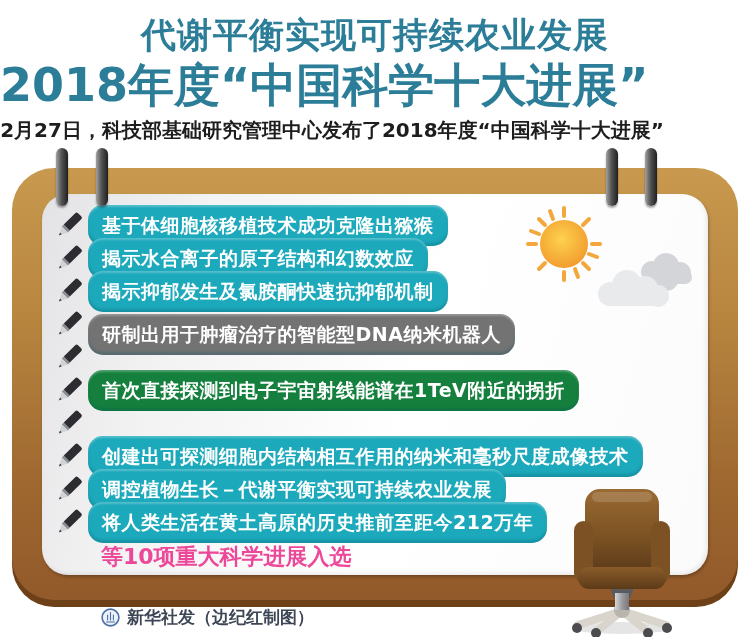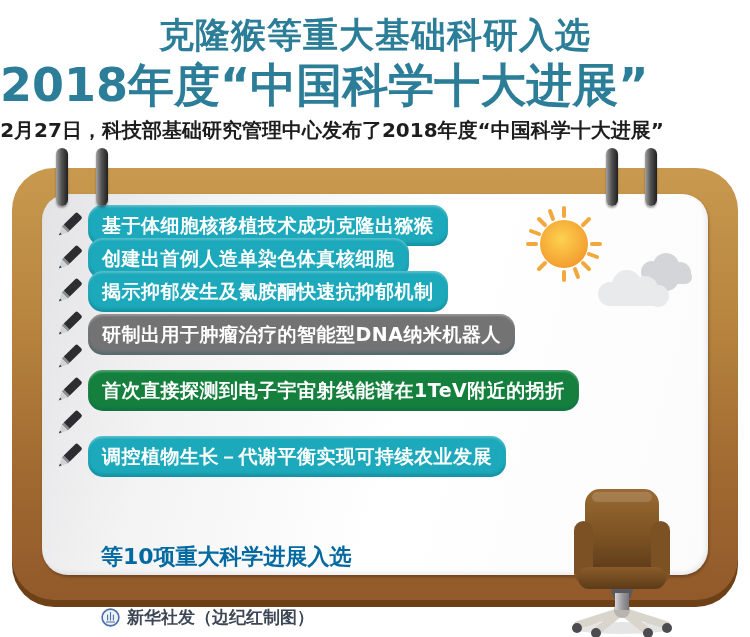--- a/index.html
+++ b/index.html
@@ -47,40 +47,40 @@
   .row{height:33px;display:flex;align-items:center;}
   .pencil{width:33px;height:33px;flex:none;margin-right:3px;}
   .bar{
     height:41px;border-radius:15px;background:#1ca9bb;color:#ffffff;
     display:flex;align-items:center;padding:0 14px;font-size:19px;font-weight:700;
     white-space:nowrap;letter-spacing:0.5px;
     box-shadow:inset 0 -3px 3px rgba(0,80,95,0.25), inset 0 2px 2px rgba(255,255,255,0.25);
   }
   .summary-note{
     position:absolute;left:101px;top:542px;z-index:4;
-    font-size:22px;font-weight:600;color:#0369a1;white-space:nowrap;
+    font-size:22px;font-weight:600;color:#ec4899;white-space:nowrap;
   }
   
   .sun{position:absolute;left:520px;top:198px;width:92px;height:92px;z-index:3;}
   .clouds{position:absolute;left:590px;top:250px;width:112px;height:66px;z-index:3;}
   .chair{position:absolute;left:564px;top:487px;width:116px;height:150px;z-index:7;}
   
   .credit{
     position:absolute;left:101px;top:606px;z-index:2;
     display:flex;align-items:center;gap:7px;
   }
   .credit-logo{width:19px;height:19px;flex:none;}
   .credit-text{font-size:17px;font-weight:700;color:#3d4654;white-space:nowrap;}
 </style>
 </head>
 <body>
 
 <div class="canvas">
 
-  <div class="title1">克隆猴等重大基础科研入选</div>
+  <div class="title1">代谢平衡实现可持续农业发展</div>
   <div class="title2">2018年度“中国科学十大进展”</div>
   <div class="subtitle">2月27日，科技部基础研究管理中心发布了2018年度“中国科学十大进展”</div>
 
   <div class="board-under"></div>
   <div class="board">
     <div class="board-inner"></div>
   </div>
 
   <div class="clip c1"></div>
   <div class="clip c2"></div>
@@ -143,21 +143,21 @@
 
   <div class="row">
     <svg class="pencil" viewBox="0 0 33 33">
       <g transform="rotate(45 16.5 16.5)">
         <rect x="12.5" y="1" width="8.5" height="19.5" rx="2" fill="#2d2d31"></rect>
         <rect x="12.5" y="19" width="8.5" height="3" fill="#8b8f94"></rect>
         <path d="M12.5 22 L21 22 L16.8 30.5 Z" fill="#cfd3d6"></path>
         <path d="M15.6 27.5 L17.9 27.5 L16.8 30.5 Z" fill="#2d2d31"></path>
       </g>
     </svg>
-    <span class="bar" style="background: rgb(28, 169, 187);">创建出首例人造单染色体真核细胞</span>
+    <span class="bar" style="background: rgb(28, 169, 187);">揭示水合离子的原子结构和幻数效应</span>
   </div>
 
   <div class="row">
     <svg class="pencil" viewBox="0 0 33 33">
       <g transform="rotate(45 16.5 16.5)">
         <rect x="12.5" y="1" width="8.5" height="19.5" rx="2" fill="#2d2d31"></rect>
         <rect x="12.5" y="19" width="8.5" height="3" fill="#8b8f94"></rect>
         <path d="M12.5 22 L21 22 L16.8 30.5 Z" fill="#cfd3d6"></path>
         <path d="M15.6 27.5 L17.9 27.5 L16.8 30.5 Z" fill="#2d2d31"></path>
       </g>
@@ -204,33 +204,55 @@
     <svg class="pencil" viewBox="0 0 33 33">
       <g transform="rotate(45 16.5 16.5)">
         <rect x="12.5" y="1" width="8.5" height="19.5" rx="2" fill="#2d2d31"></rect>
         <rect x="12.5" y="19" width="8.5" height="3" fill="#8b8f94"></rect>
         <path d="M12.5 22 L21 22 L16.8 30.5 Z" fill="#cfd3d6"></path>
         <path d="M15.6 27.5 L17.9 27.5 L16.8 30.5 Z" fill="#2d2d31"></path>
       </g>
     </svg>
   </div>
 
+  <div class="row">
+    <svg class="pencil" viewBox="0 0 33 33">
+      <g transform="rotate(45 16.5 16.5)">
+        <rect x="12.5" y="1" width="8.5" height="19.5" rx="2" fill="#2d2d31"></rect>
+        <rect x="12.5" y="19" width="8.5" height="3" fill="#8b8f94"></rect>
+        <path d="M12.5 22 L21 22 L16.8 30.5 Z" fill="#cfd3d6"></path>
+        <path d="M15.6 27.5 L17.9 27.5 L16.8 30.5 Z" fill="#2d2d31"></path>
+      </g>
+    </svg>
+    <span class="bar" style="background: rgb(28, 169, 187);">创建出可探测细胞内结构相互作用的纳米和毫秒尺度成像技术</span>
+  </div>
 
   <div class="row">
     <svg class="pencil" viewBox="0 0 33 33">
       <g transform="rotate(45 16.5 16.5)">
         <rect x="12.5" y="1" width="8.5" height="19.5" rx="2" fill="#2d2d31"></rect>
         <rect x="12.5" y="19" width="8.5" height="3" fill="#8b8f94"></rect>
         <path d="M12.5 22 L21 22 L16.8 30.5 Z" fill="#cfd3d6"></path>
         <path d="M15.6 27.5 L17.9 27.5 L16.8 30.5 Z" fill="#2d2d31"></path>
       </g>
     </svg>
     <span class="bar" style="background: rgb(28, 169, 187);">调控植物生长－代谢平衡实现可持续农业发展</span>
   </div>
 
+  <div class="row">
+    <svg class="pencil" viewBox="0 0 33 33">
+      <g transform="rotate(45 16.5 16.5)">
+        <rect x="12.5" y="1" width="8.5" height="19.5" rx="2" fill="#2d2d31"></rect>
+        <rect x="12.5" y="19" width="8.5" height="3" fill="#8b8f94"></rect>
+        <path d="M12.5 22 L21 22 L16.8 30.5 Z" fill="#cfd3d6"></path>
+        <path d="M15.6 27.5 L17.9 27.5 L16.8 30.5 Z" fill="#2d2d31"></path>
+      </g>
+    </svg>
+    <span class="bar" style="background: rgb(28, 169, 187);">将人类生活在黄土高原的历史推前至距今212万年</span>
+  </div>
 </div>
 
   <div class="summary-note">等10项重大科学进展入选</div>
 
   <svg class="chair" viewBox="0 0 116 150">
     <defs>
       <linearGradient id="backGrad" x1="0" y1="0" x2="0" y2="1">
         <stop offset="0%" stop-color="#9a6a33"></stop>
           <stop offset="60%" stop-color="#7b5222"></stop>
           <stop offset="100%" stop-color="#5f3d1b"></stop>

